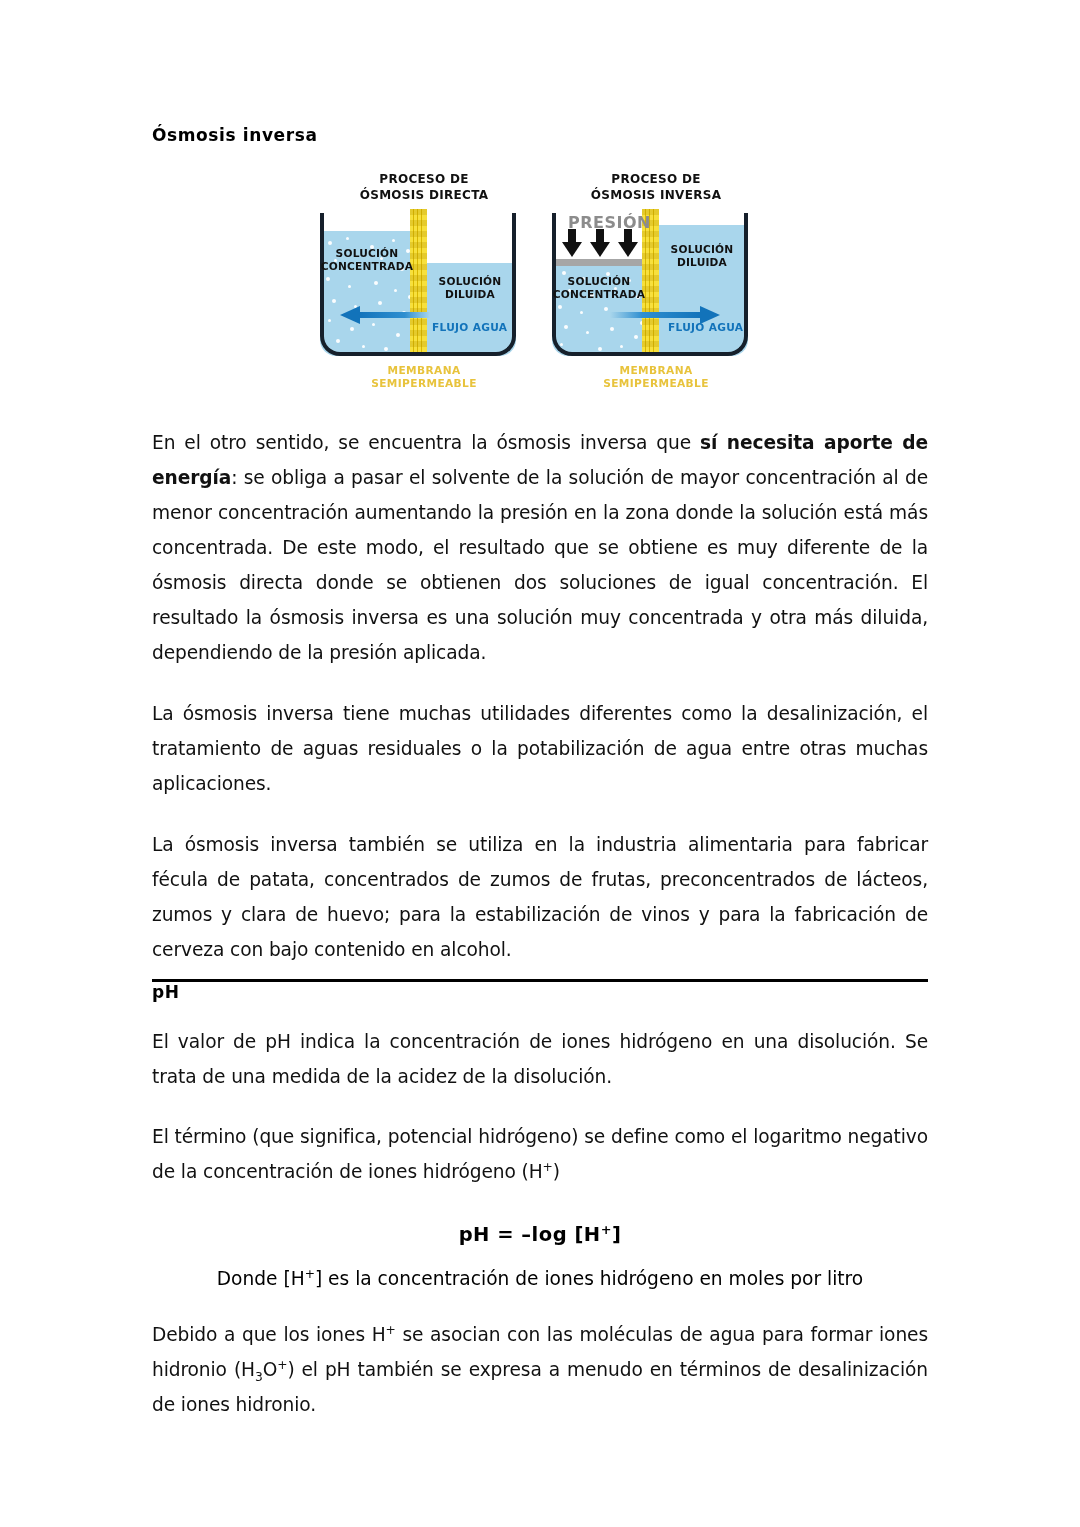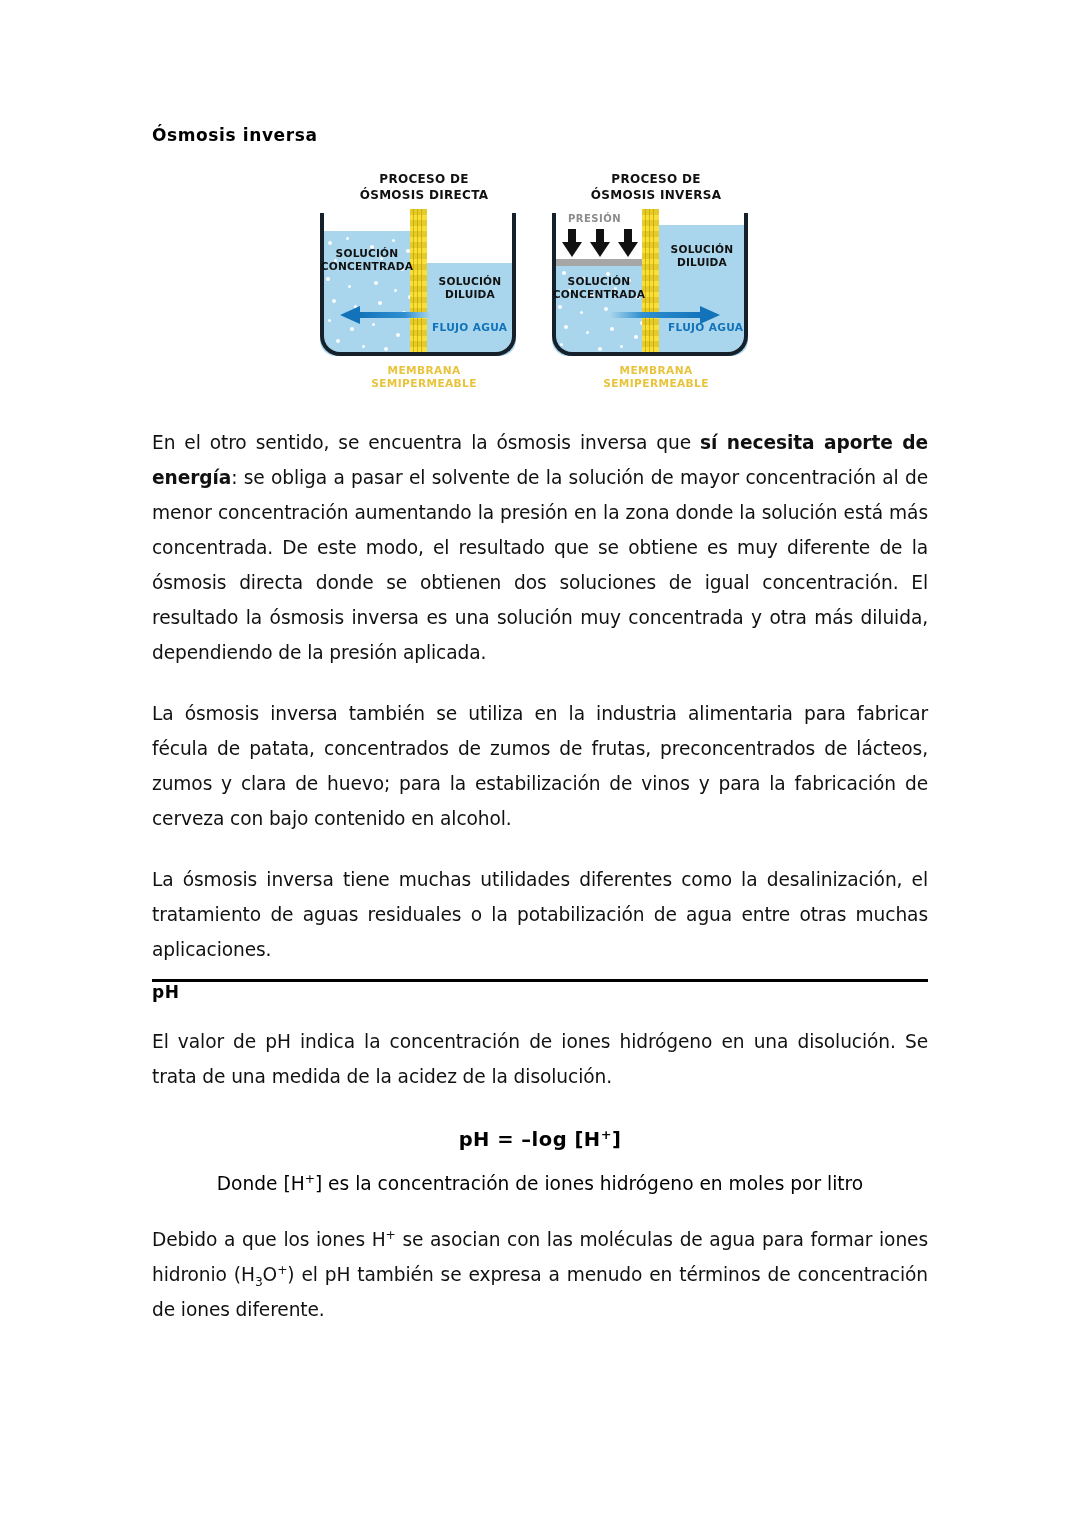--- a/index.html
+++ b/index.html
@@ -214,21 +214,21 @@
     font-size: 10.6px;
     line-height: 13px;
     letter-spacing: 0.4px;
     color: #e8c33c;
   }
 
   .pressure-label {
     position: absolute;
     font-family: "DejaVu Sans", sans-serif;
     font-weight: bold;
-    font-size: 10px;
+    font-size: 16px;
     letter-spacing: 0.5px;
     color: #8c8c8c;
   }
 
   .piston {
     position: absolute;
     background: #a6a6a6;
     height: 7px;
   }
 
@@ -439,32 +439,33 @@
         </div>
       </div>
 
     </div>
   </div>
 
   <div class="content" style="top:425px;">
 
     <p class="body-text"><span>En el otro sentido, se encuentra la ósmosis inversa que </span><b>sí necesita aporte de energía</b><span>: se obliga a pasar el solvente de la solución de mayor concentración al de menor concentración aumentando la presión en la zona donde la solución está más concentrada. De este modo, el resultado que se obtiene es muy diferente de la ósmosis directa donde se obtienen dos soluciones de igual concentración. El resultado la ósmosis inversa es una solución muy concentrada y otra más diluida, dependiendo de la presión aplicada.</span></p>
 
+    <p class="body-text" style="margin-top:26px;">La ósmosis inversa tiene muchas utilidades diferentes como la desalinización, el tratamiento de aguas residuales o la potabilización de agua entre otras muchas aplicaciones.</p>
+
     <p class="body-text" style="margin-top:26px;">La ósmosis inversa también se utiliza en la industria alimentaria para fabricar fécula de patata, concentrados de zumos de frutas, preconcentrados de lácteos, zumos y clara de huevo; para la estabilización de vinos y para la fabricación de cerveza con bajo contenido en alcohol.</p>
 
-    <p class="body-text" style="margin-top:26px;">La ósmosis inversa tiene muchas utilidades diferentes como la desalinización, el tratamiento de aguas residuales o la potabilización de agua entre otras muchas aplicaciones.</p>
-
 
     <div class="rule" style="margin-top:12px;"></div>
 
     <div class="doc-heading" style="">pH</div>
 
     <p class="body-text" style="margin-top:22px;">El valor de pH indica la concentración de iones hidrógeno en una disolución. Se trata de una medida de la acidez de la disolución.</p>
 
+    <p class="body-text" style="margin-top:25px;"><span>El término (que significa, potencial hidrógeno) se define como el logaritmo negativo de la concentración de iones hidrógeno (H</span><sup>+</sup><span>)</span></p>
 
     <p class="formula" style="margin-top:34px;"><span>pH = –log [H</span><sup>+</sup><span>]</span></p>
 
     <p class="centered-note" style="margin-top:22px;"><span>Donde [H</span><sup>+</sup><span>] es la concentración de iones hidrógeno en moles por litro</span></p>
 
-    <p class="body-text" style="margin-top:28px;"><span>Debido a que los iones H</span><sup>+</sup><span> se asocian con las moléculas de agua para formar iones hidronio (H</span><sub>3</sub><span>O</span><sup>+</sup><span>) el pH también se expresa a menudo en términos de concentración de iones diferente.</span></p>
+    <p class="body-text" style="margin-top:28px;"><span>Debido a que los iones H</span><sup>+</sup><span> se asocian con las moléculas de agua para formar iones hidronio (H</span><sub>3</sub><span>O</span><sup>+</sup><span>) el pH también se expresa a menudo en términos de desalinización de iones hidronio.</span></p>
 
   </div>
 </div>
 
 </body></html>

